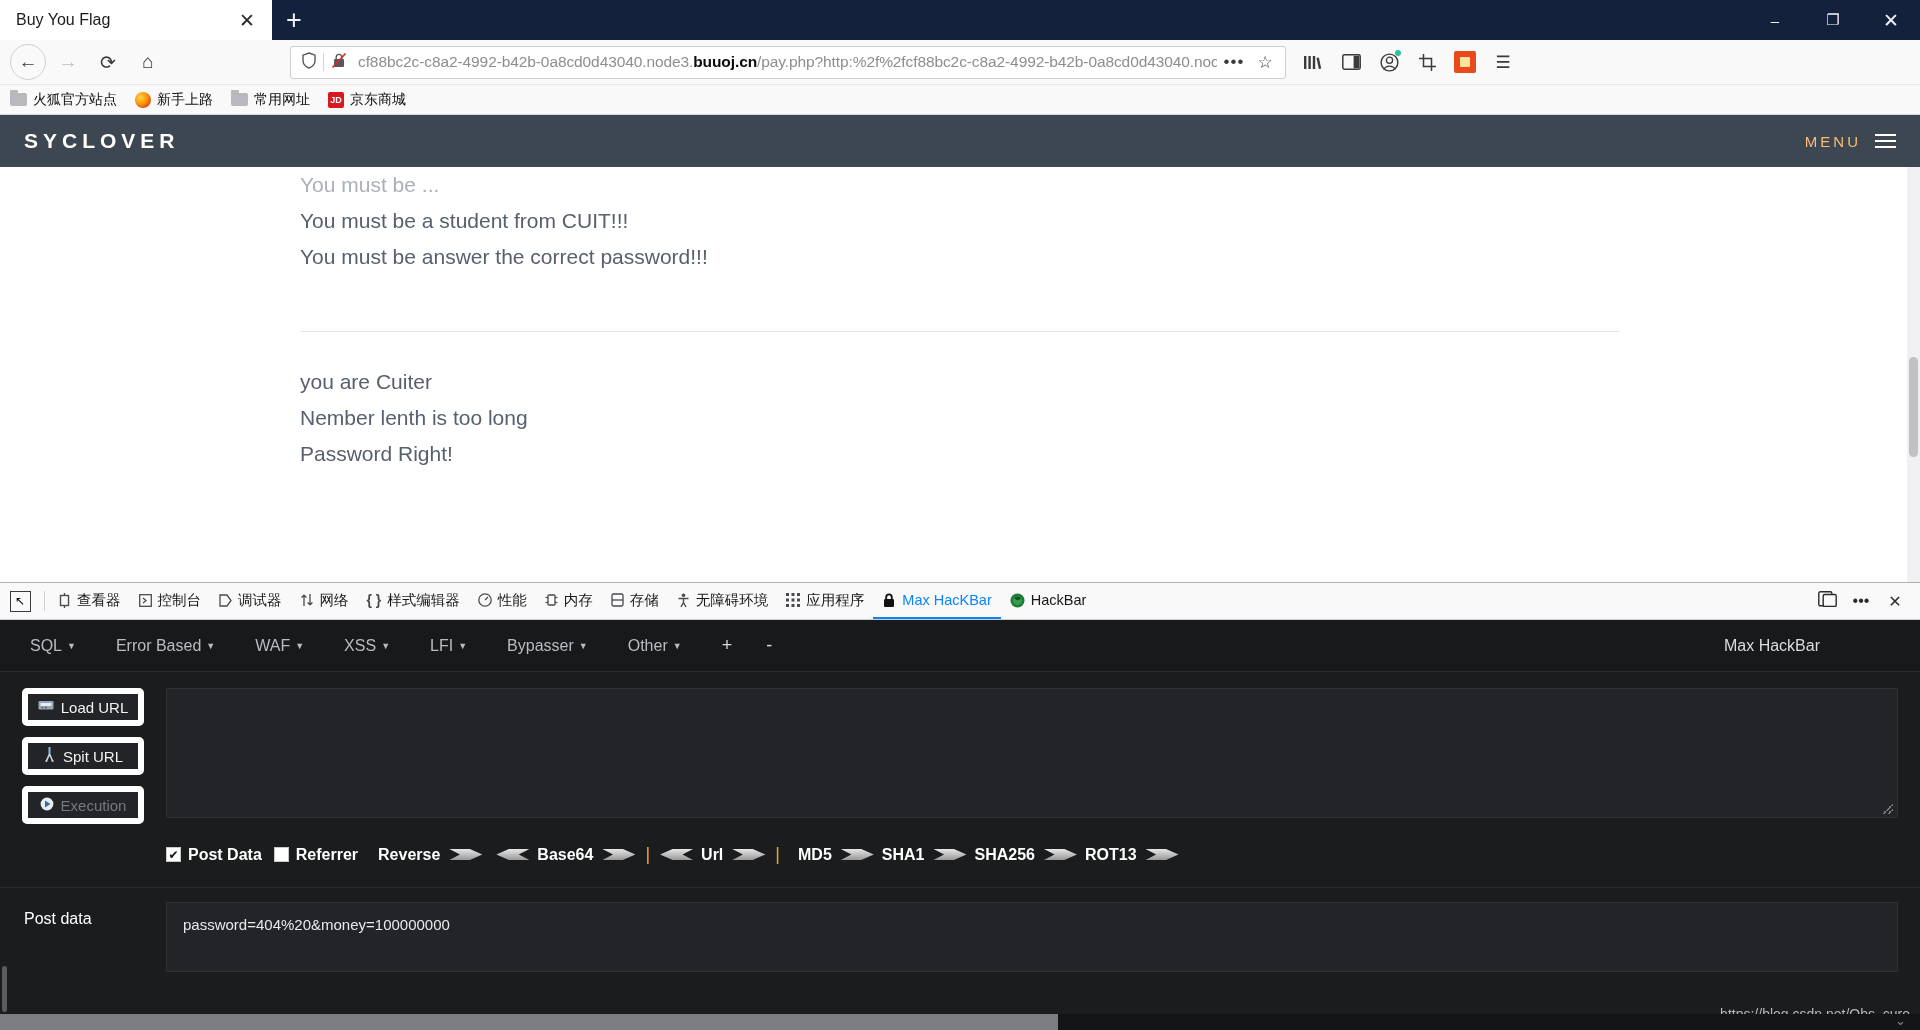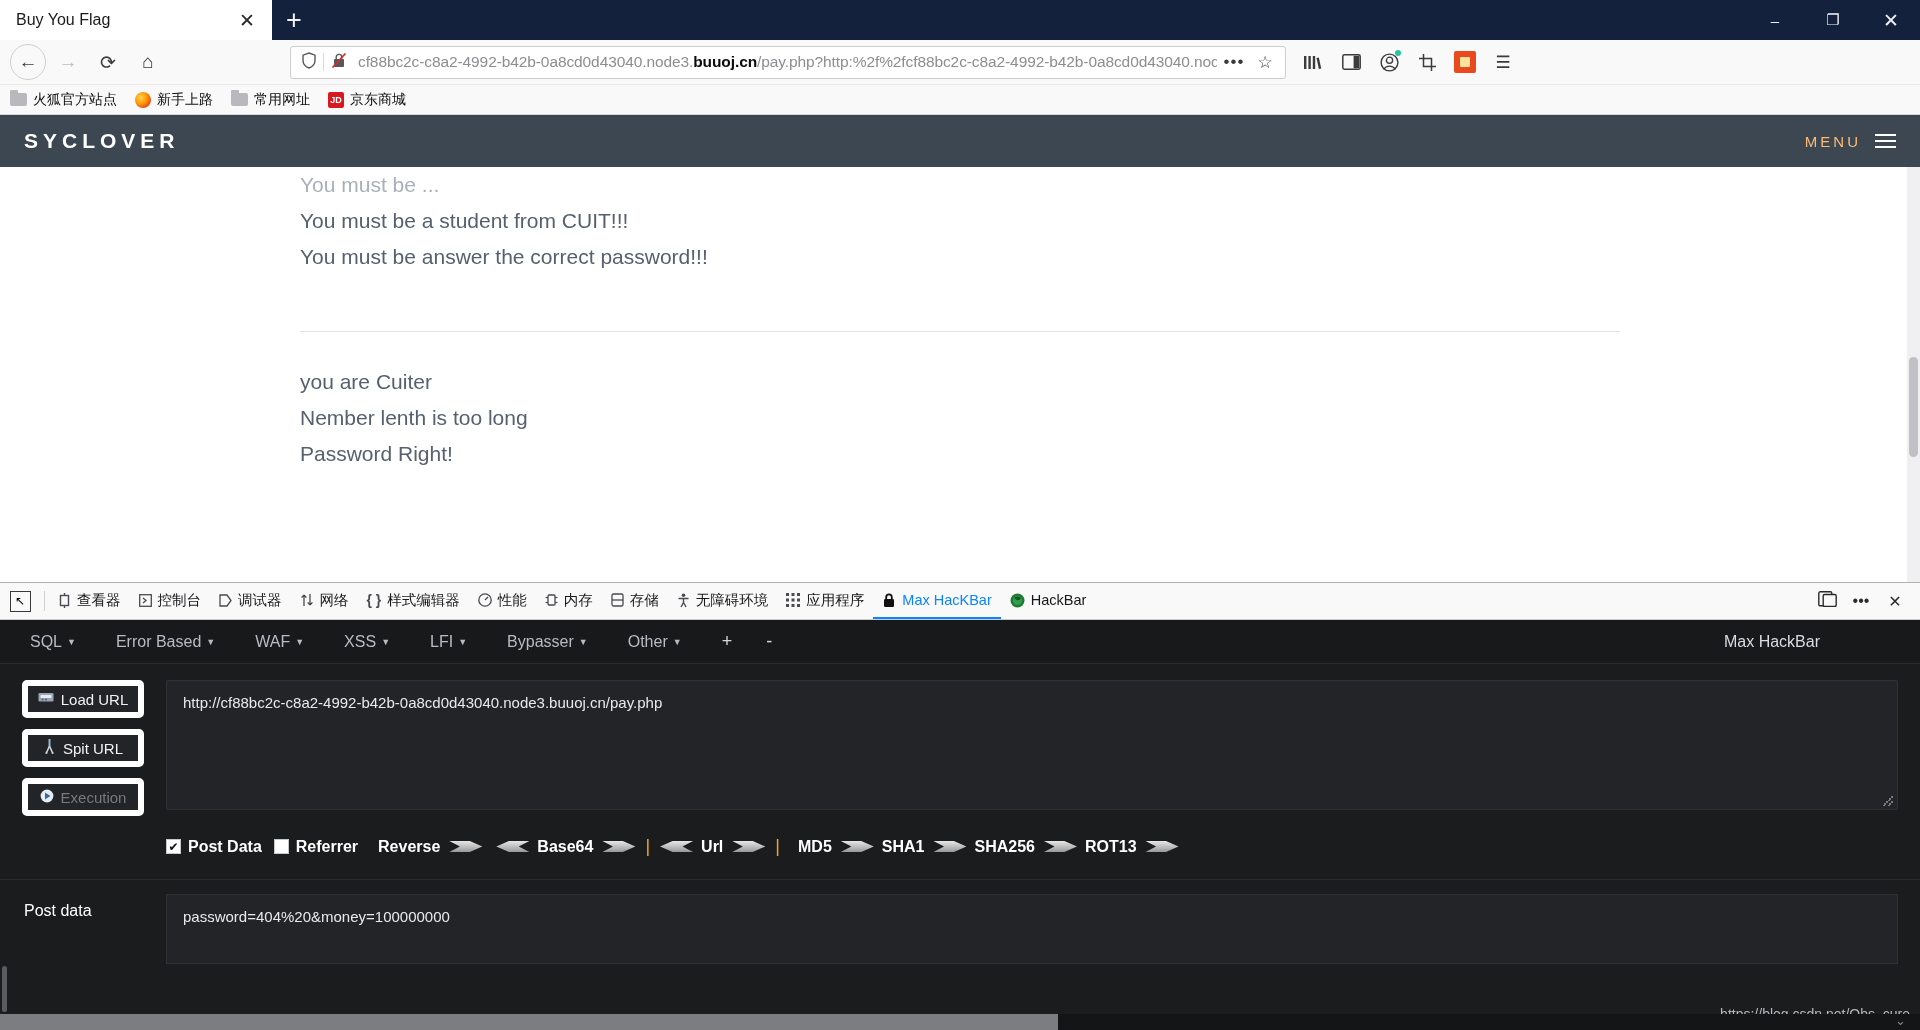--- a/index.html
+++ b/index.html
@@ -142,21 +142,21 @@
   .dt-tool.active { color: #0a84ff; border-bottom-color: #0a84ff; }
   .dt-tool .dt-ico { margin-right: 6px; display: inline-flex; align-items: center; font-size: 13px; color: #4a4a4f; }
   .dt-pick { width: 40px; display: flex; align-items: center; justify-content: center; }
   .dt-pick-box { width: 21px; height: 21px; border: 1.6px solid #3a3a3d; display:flex; align-items:center; justify-content:center; font-size: 12px; }
   .dt-div { width: 1px; background: #cfcfd2; margin: 8px 4px; }
   .dt-spacer { flex: 1; }
   .dt-right { display: flex; align-items: center; padding-right: 8px; }
   .dt-rbtn { width: 34px; text-align: center; color: #2b2b2e; font-size: 16px; }
 
   .hb-toolbar {
-    height: 44px; background: #18191b; display: flex; align-items: center; padding: 0 30px;
+    height: 52px; background: #18191b; display: flex; align-items: center; padding: 0 30px;
     border-bottom: 1px solid #2b2c2f;
   }
   .hb-menu { color: #b8bcc2; font-size: 16px; margin-right: 40px; cursor: default; }
   .hb-menu .caret { font-size: 9px; margin-left: 5px; position: relative; top: -2px; }
   .hb-plus { color: #d4d7db; font-size: 18px; margin-right: 34px; }
   .hb-minus { color: #d4d7db; font-size: 18px; }
   .hb-brand { color: #d8dbe0; font-size: 16px; margin-left: auto; margin-right: 70px; }
 
   .hb-body { background: #1b1c1e; padding: 16px 0 0 0; flex: 1; display: flex; flex-direction: column; }
   .hb-urlrow { display: flex; padding: 0 22px 0 22px; }
@@ -536,21 +536,20 @@
             <span class="b-ico">
               <svg width="14" height="14" viewBox="0 0 14 14">
                   <circle cx="7" cy="7" r="6.4" fill="#e7ecf2"></circle>
                   <path d="M5 3.6 L10.4 7 L5 10.4 Z" fill="#2b6fa8"></path>
                 </svg>
             </span>
             <span>Execution</span>
           </div>
         </div>
         <div class="hb-urlbox">
-          <span>http://cf88bc2c-c8a2-4992-b42b-0a8cd0d43040.node3.buuoj.cn/pay.php</span>
           <span class="resize-grip"></span>
         </div>
       </div>
 
       <div class="hb-encrow">
         <div class="hb-chk">
           <span class="chkbox">✔</span>
           <span class="lbl">Post Data</span>
         </div>
         <div class="hb-chk">

